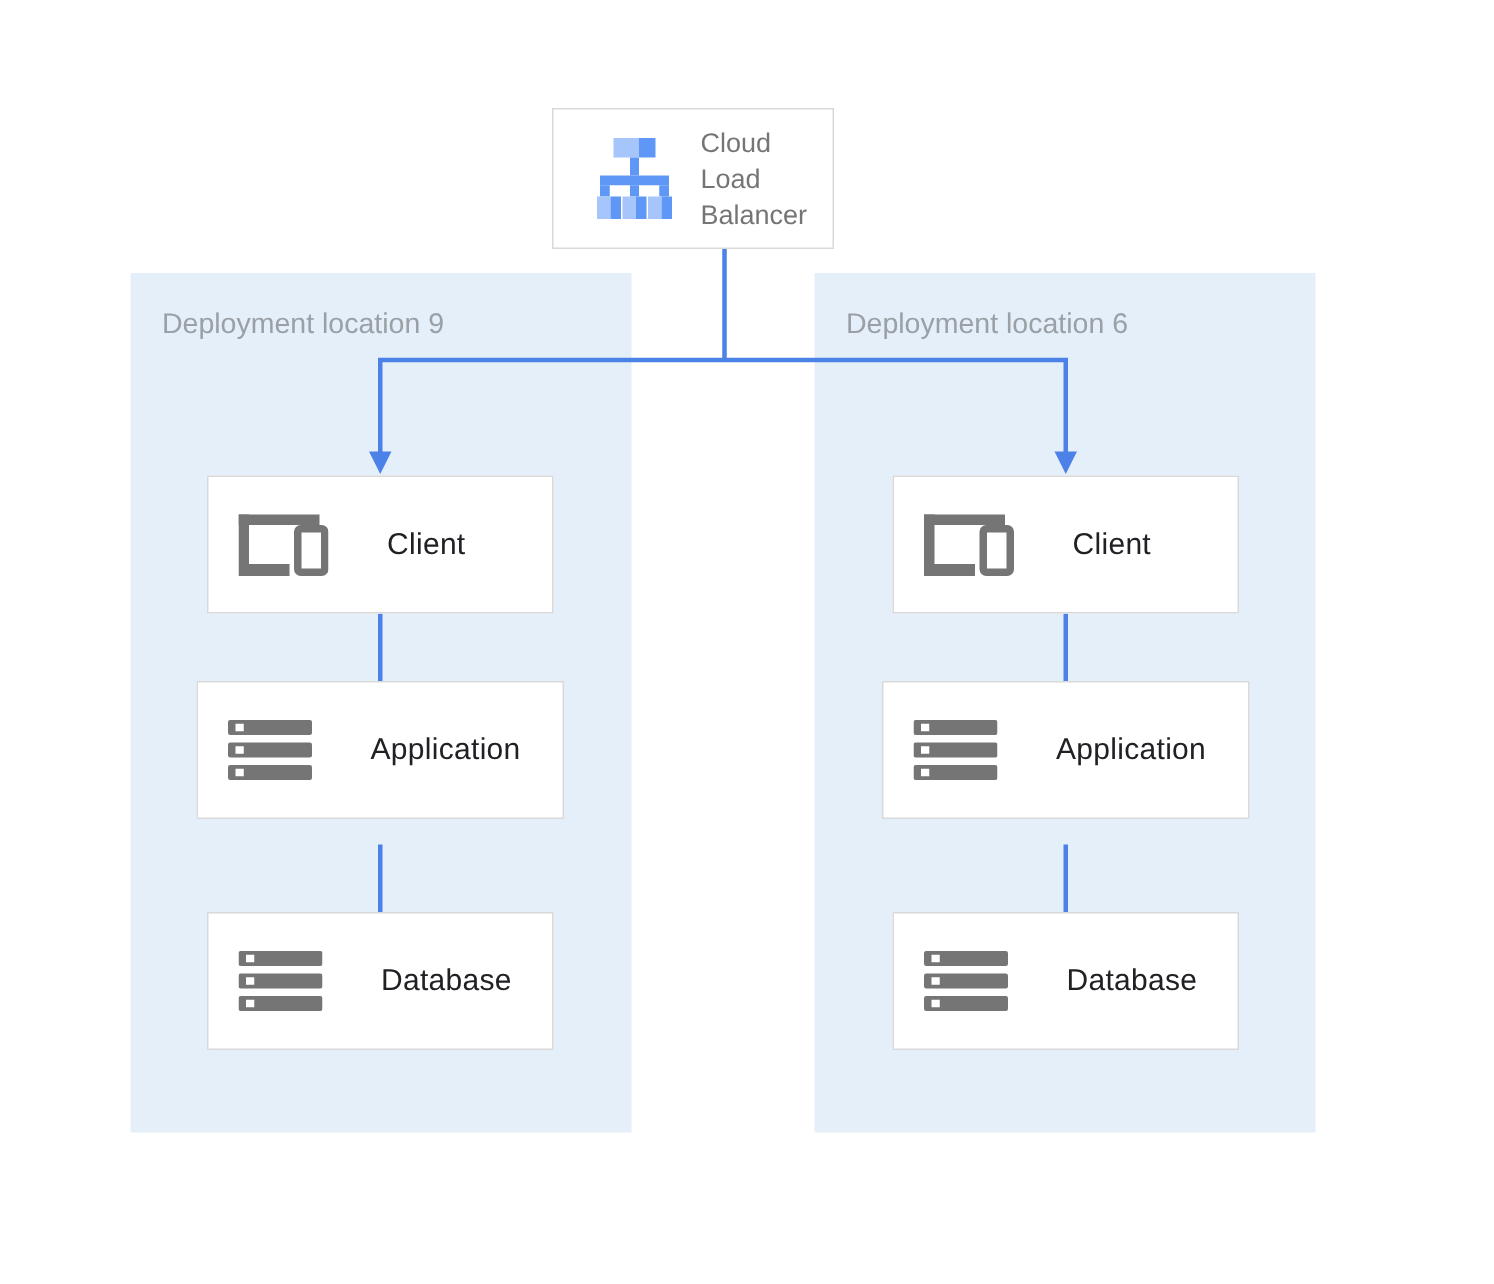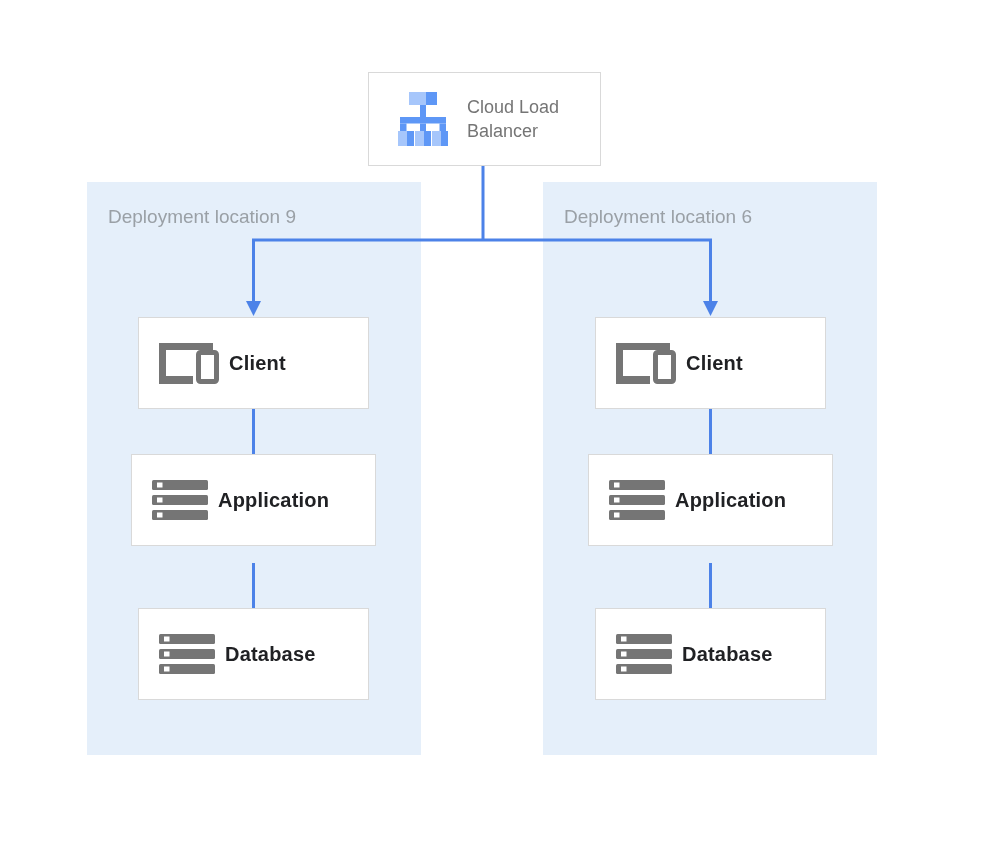--- a/index.html
+++ b/index.html
@@ -7,23 +7,23 @@
     position:relative;width:996px;height:856px;background:var(--background,#fff);
     font-family:"Liberation Sans","DejaVu Sans",sans-serif;overflow:hidden;
   }
   #connectors{position:absolute;left:0;top:0;pointer-events:none;}
   .panel{position:absolute;top:182px;width:334px;height:573px;background:var(--panel-bg);}
   .panel-label{position:absolute;left:21px;top:24px;font-size:19px;color:var(--panel-label);white-space:nowrap;}
   .box{
     position:absolute;box-sizing:border-box;background:#fff;
     border:1px solid var(--box-border);display:flex;align-items:center;
   }
-  .lb-box{left:368px;top:72px;width:233px;height:94px;padding-left:29px;gap:19px;}
+  .lb-box{left:368px;top:72px;width:188px;height:94px;padding-left:29px;gap:19px;}
   .lb-label{width:106px;font-size:18px;line-height:24px;color:var(--lb-label);}
-  .node{height:92px;padding-left:20px;gap:10px;font-weight:bold;}
+  .node{height:92px;padding-left:20px;gap:39px;}
   .node-label{font-size:20px;color:var(--node-label);letter-spacing:.2px;}
   .n-client1,.n-db1{left:138px;width:231px;}
   .n-app1{left:131px;width:245px;}
   .n-client2,.n-db2{left:595px;width:231px;}
   .n-app2{left:588px;width:245px;}
   .row1{top:317px;} .row2{top:454px;} .row3{top:608px;}
   svg{display:block;flex:none;}
 </style>
 </head>
 <body>

